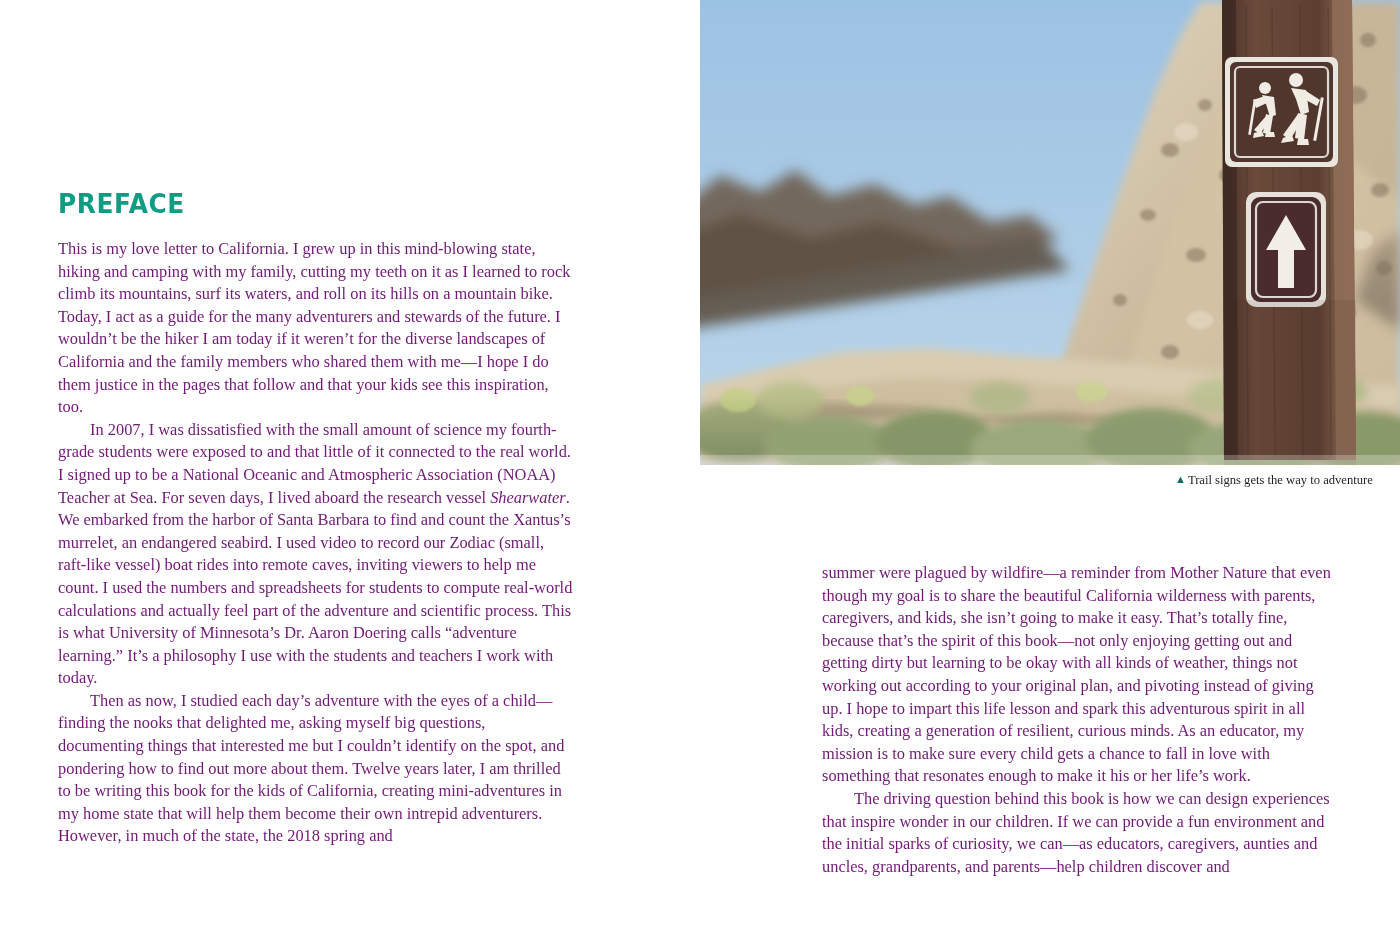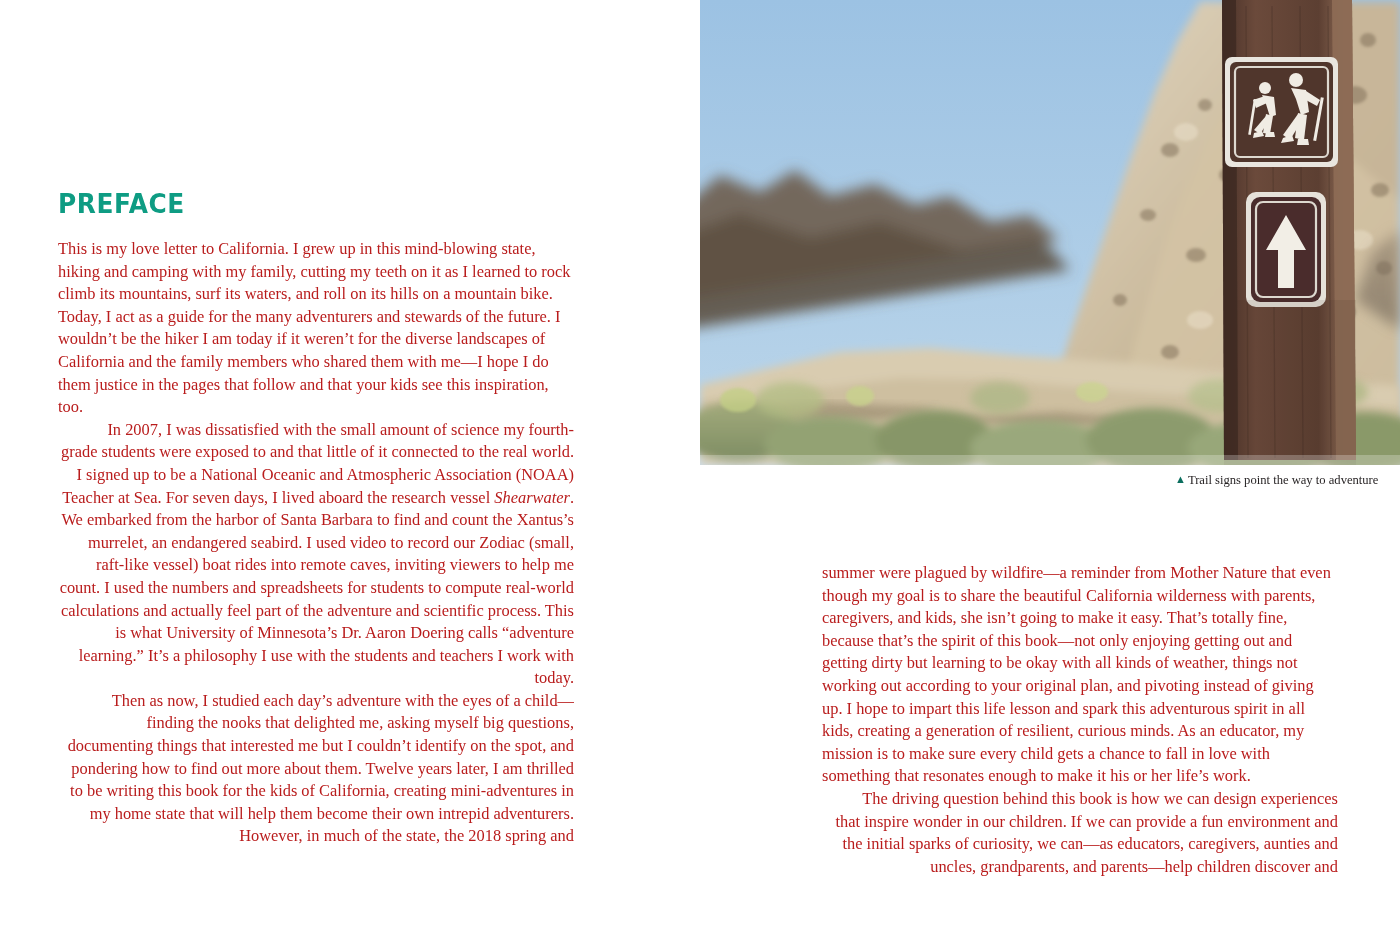--- a/index.html
+++ b/index.html
@@ -107,25 +107,25 @@
     left: 122px;
     top: 562px;
     width: 516px;
   }
 
   
   .body-para {
     font-family: "Liberation Serif", serif;
     font-size: 16.4px;
     line-height: 22.6px;
-    color: #b91c1c;
+    color: #701a75;
     text-align: left;
     hyphens: none;
   }
-  .body-para.indent { text-indent: 32px; text-align: right; }
+  .body-para.indent { text-indent: 32px; }
   .body-para i { font-style: italic; }
 </style>
 </head>
 <body>
 
 <div id="spread">
 
   <div id="left-page">
 
     <h1 id="preface-heading">PREFACE</h1>
@@ -328,21 +328,21 @@
           </g>
 
           <rect x="524" y="300" width="132" height="165" fill="#3c2a21" opacity="0.10"></rect>
         </g>
 
         <rect x="0" y="455" width="700" height="10" fill="#ffffff" opacity="0.25"></rect>
       </svg>
     </div>
 
     <div id="photo-caption">
-      <span id="caption-marker">▲</span><span>Trail signs point the way to adventure</span>
+      <span id="caption-marker">▲</span><span>Trail signs gets the way to adventure</span>
     </div>
 
     <div id="right-column">
 
       <p class="body-para">summer were plagued by wildfire—a reminder from Mother Nature that even though my goal is to share the beautiful California wilderness with parents, caregivers, and kids, she isn’t going to make it easy. That’s totally fine, because that’s the spirit of this book—not only enjoying getting out and getting dirty but learning to be okay with all kinds of weather, things not working out according to your original plan, and pivoting instead of giving up. I hope to impart this life lesson and spark this adventurous spirit in all kids, creating a generation of resilient, curious minds. As an educator, my mission is to make sure every child gets a chance to fall in love with something that resonates enough to make it his or her life’s work.</p>
 
       <p class="body-para indent">The driving question behind this book is how we can design experiences that inspire wonder in our children. If we can provide a fun environment and the initial sparks of curiosity, we can—as educators, caregivers, aunties and uncles, grandparents, and parents—help children discover and</p>
 
     </div>
   </div>

